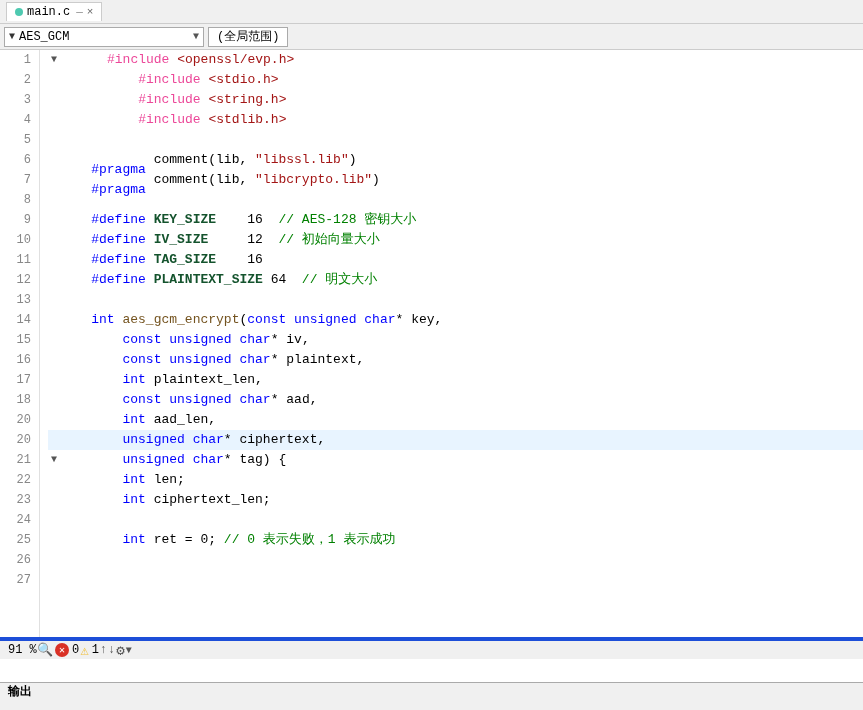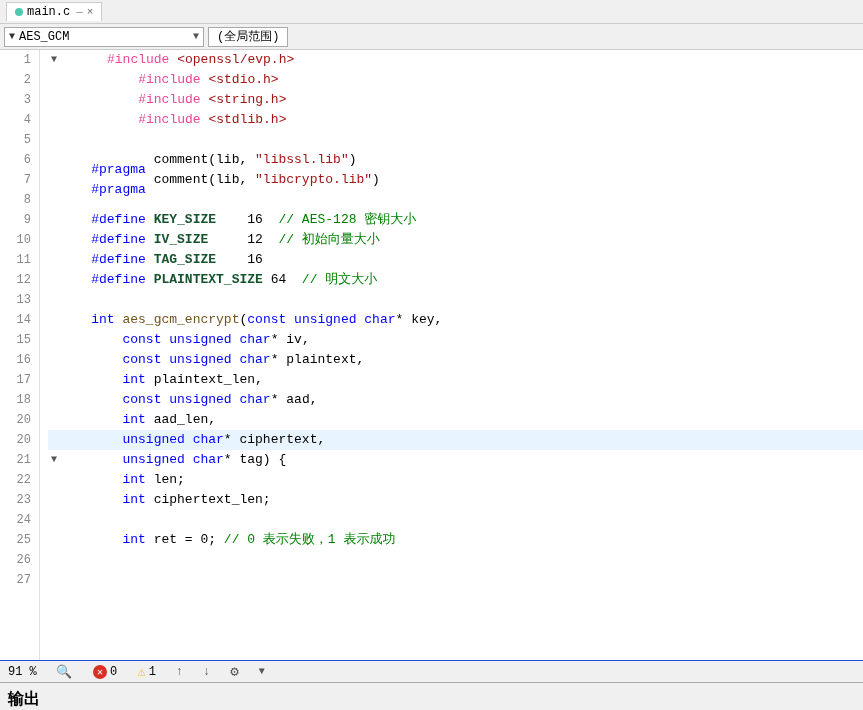--- a/index.html
+++ b/index.html
@@ -149,26 +149,26 @@
       text-align: center;
       color: #555;
       font-size: 10px;
       cursor: pointer;
       margin-right: 0;
     }
 
     
     .status-bar {
       background: #f0f0f0;
-      border-top: 1px solid #1d4ed8;
+      border-top: 4px solid #1d4ed8;
       display: flex;
       align-items: center;
       padding: 0 8px;
       height: 22px;
-      gap: 20px;
+      gap: 1px;
       font-size: 12px;
     }
     .status-item {
       display: flex;
       align-items: center;
       gap: 3px;
     }
     .err-icon {
       width: 14px; height: 14px;
       background: #d93025;
@@ -191,25 +191,26 @@
       cursor: pointer;
     }
     .zoom-level { color: #000; }
 
     
     .output-panel {
       background: #f0f0f0;
       border-top: 1px solid #aaaaaa;
       height: 28px;
       display: flex;
-      align-items: flex-end;
+      align-items: flex-start;
       padding: 0 8px;
-      font-size: 16px;
+      font-size: 12px;
       color: #000;
       font-weight: bold;
+      margin-top: 23px;
     }
 
     
     .code-area::-webkit-scrollbar {
       width: 10px;
       height: 10px;
     }
     .code-area::-webkit-scrollbar-track {
       background: #f0f0f0;
     }

